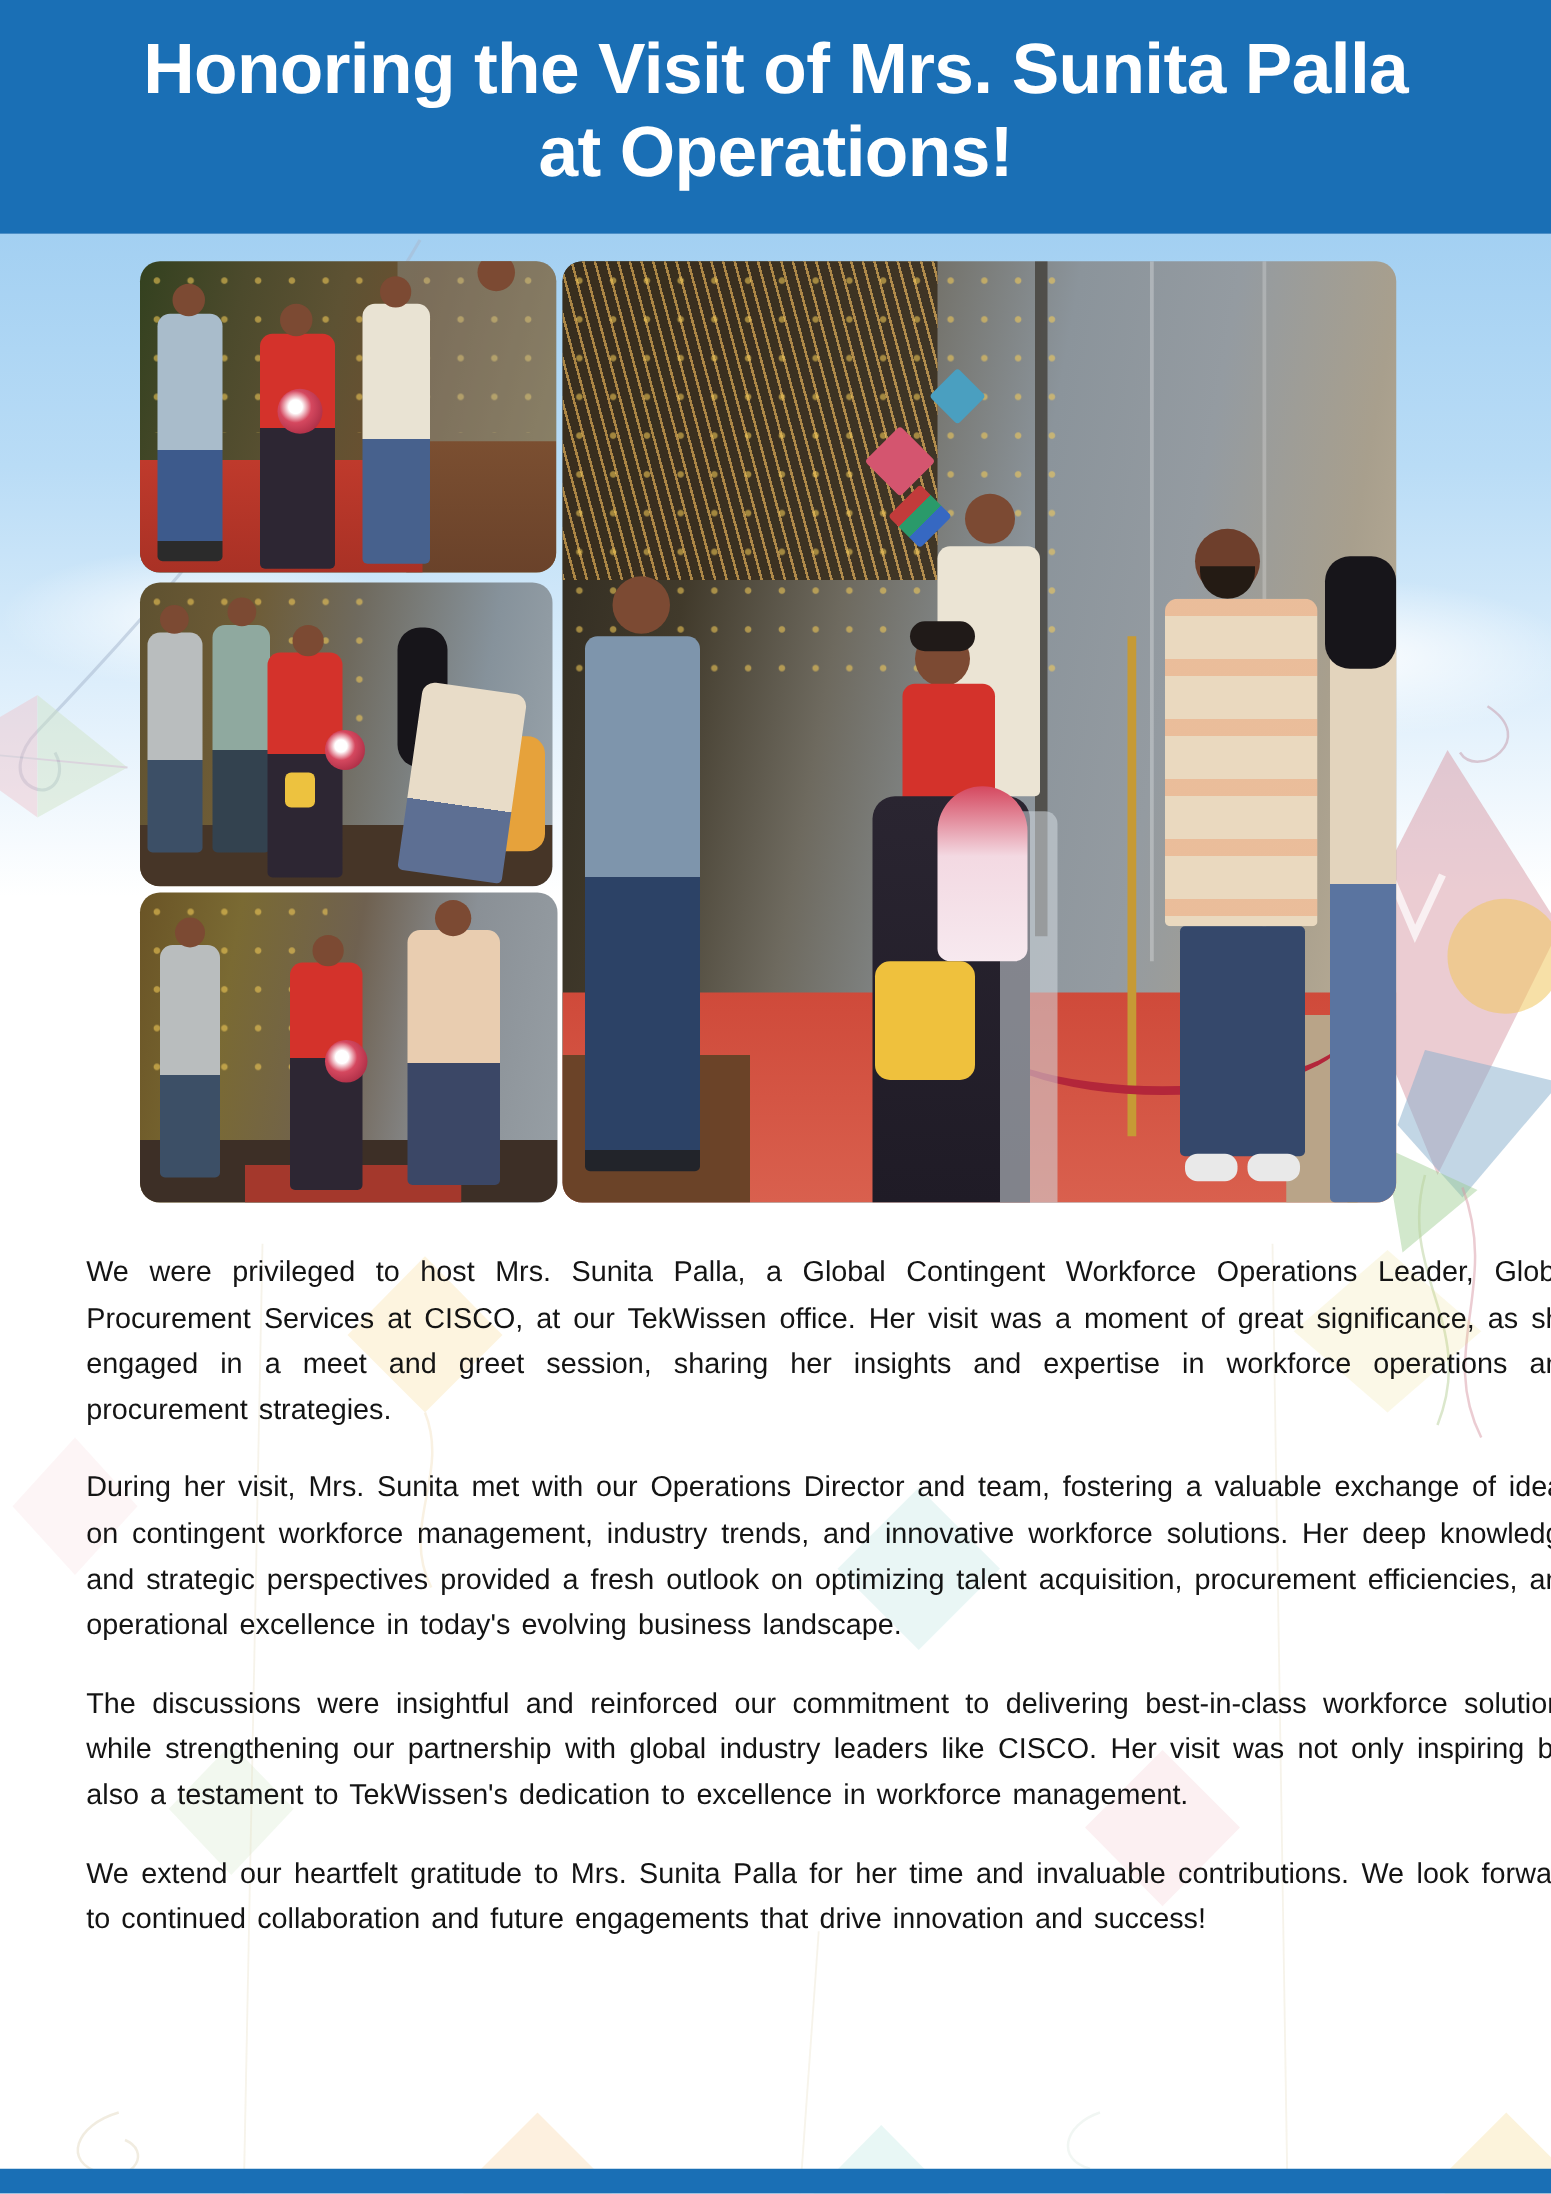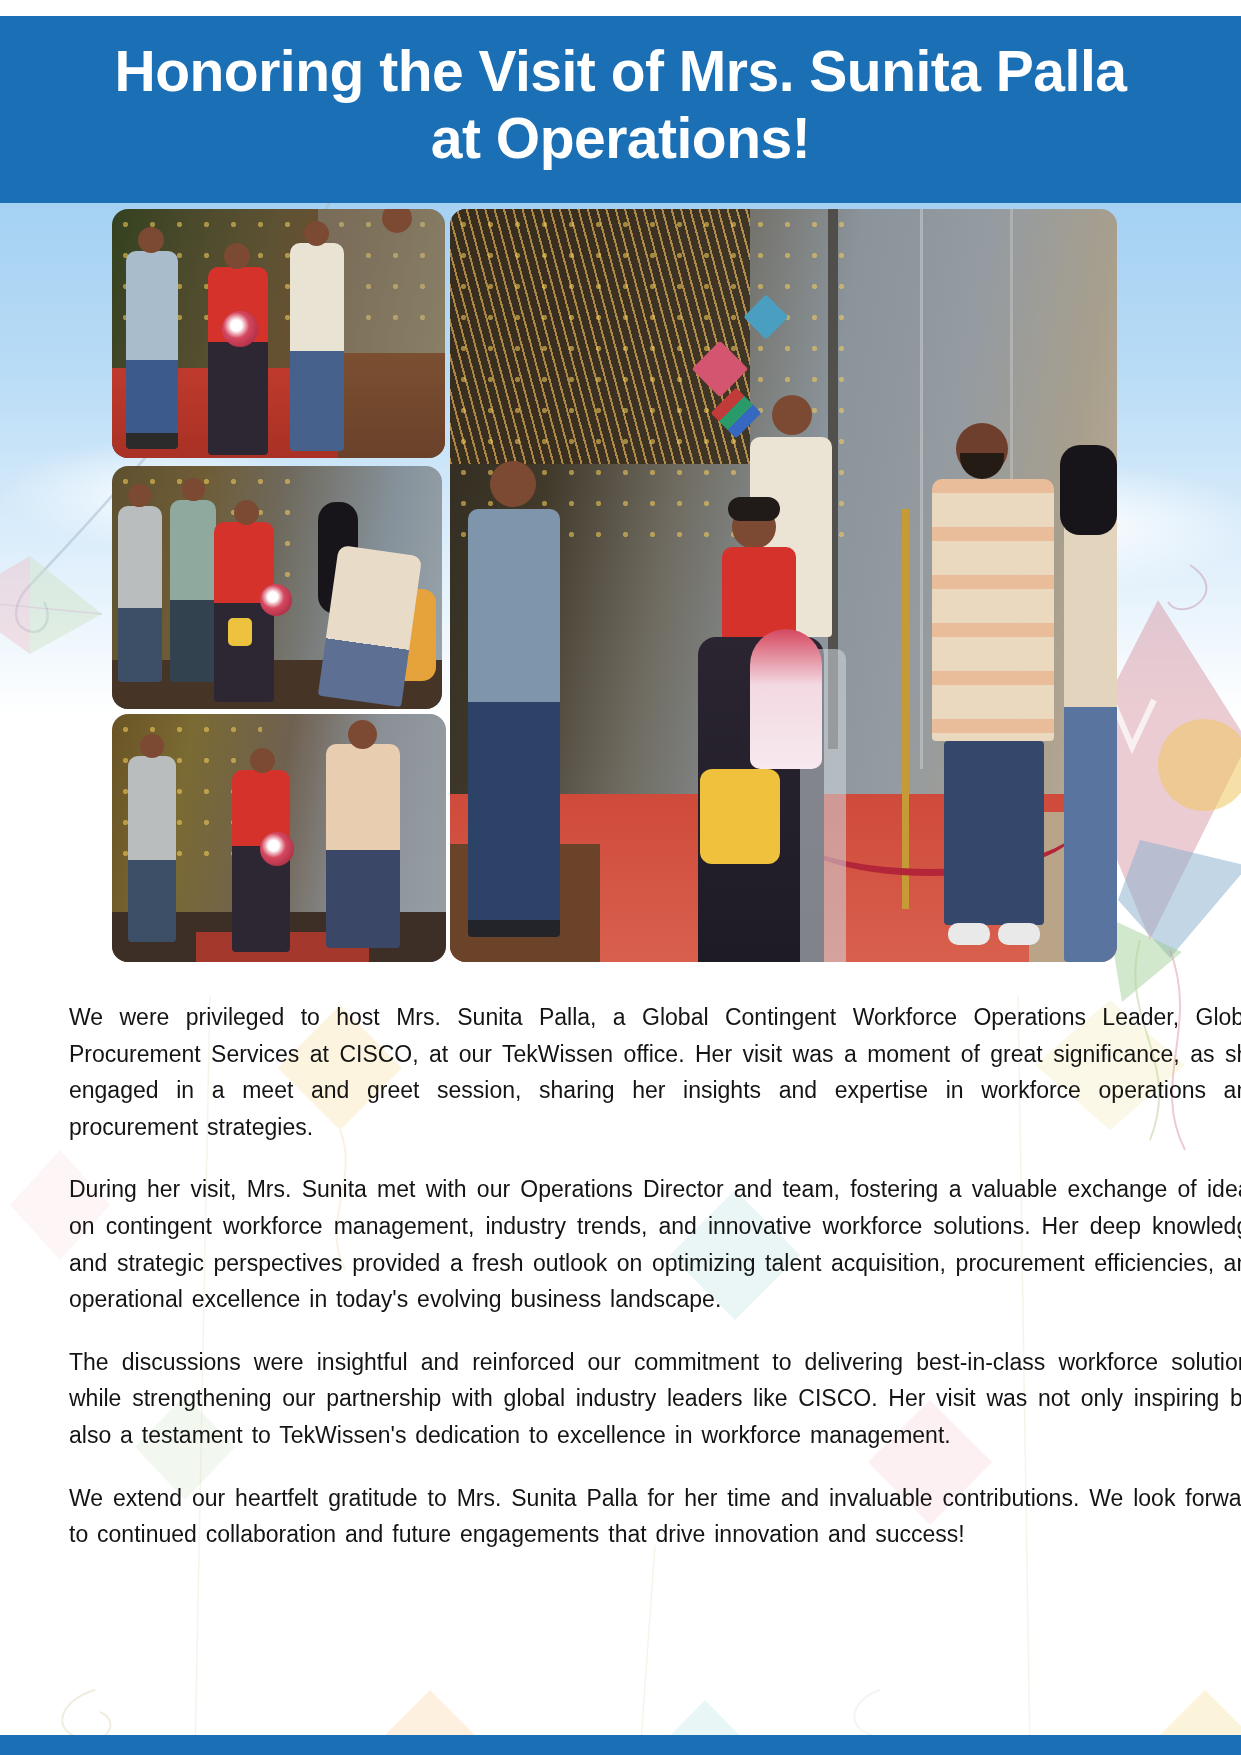--- a/index.html
+++ b/index.html
@@ -1,19 +1,19 @@
 <!DOCTYPE html>
 <html><head>
 <meta charset="utf-8">
 <style>
   html,body{margin:0;padding:0;background:#ffffff;}
   .page{position:relative;width:1241px;height:1755px;overflow:hidden;background:#ffffff;
         font-family:"Liberation Sans",sans-serif;}
   
-  .banner{position:absolute;left:0;top:16px;width:1241px;height:187px;background:#1a6fb5;z-index:5;}
+  .banner{position:absolute;left:0;top:0;width:1241px;height:187px;background:#1a6fb5;z-index:5;}
   .banner h1{margin:0;padding-top:22px;text-align:center;color:#ffffff;font-weight:700;
              font-size:57px;line-height:67px;letter-spacing:-0.5px;}
   .footer-bar{position:absolute;left:0;bottom:0;width:1241px;height:20px;background:#1a6fb5;z-index:5;}
   
   .sky{position:absolute;left:0;top:187px;width:1241px;height:530px;z-index:0;
        background:
          radial-gradient(ellipse 230px 80px at 13% 58%, rgba(255,255,255,.85), rgba(255,255,255,0) 70%),
          radial-gradient(ellipse 260px 90px at 87% 64%, rgba(255,255,255,.9), rgba(255,255,255,0) 70%),
          linear-gradient(180deg,#a3d0f2 0%,#b9dcf6 35%,#ddeefb 68%,rgba(255,255,255,0) 100%);}
   .deco{position:absolute;left:0;top:0;z-index:1;}

